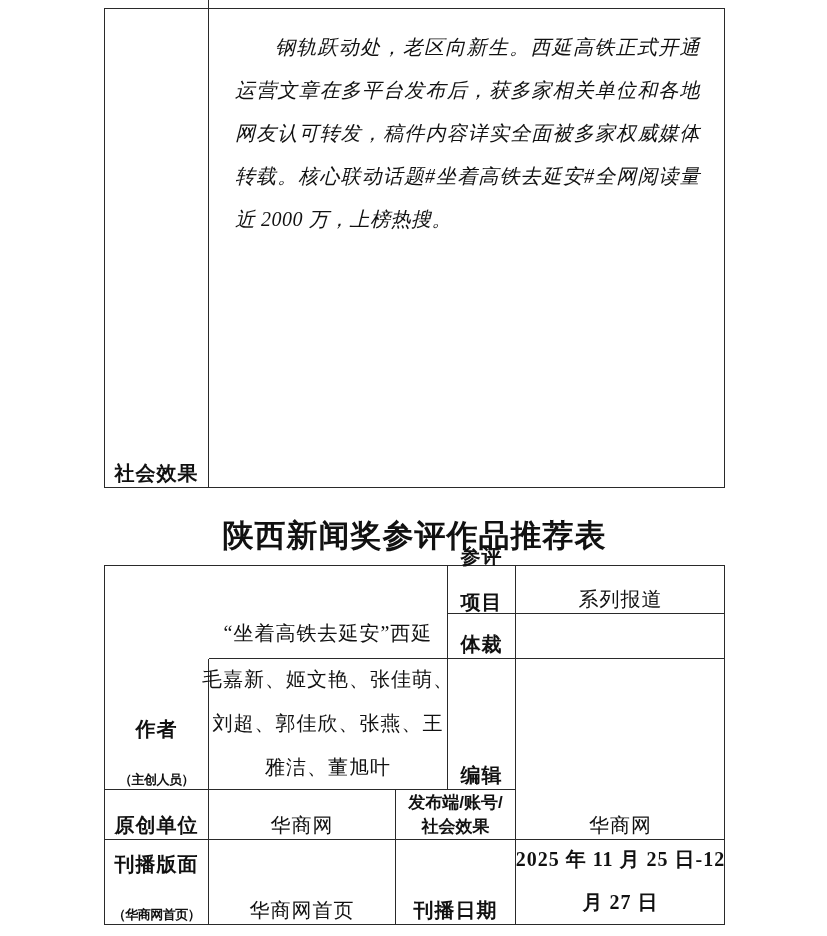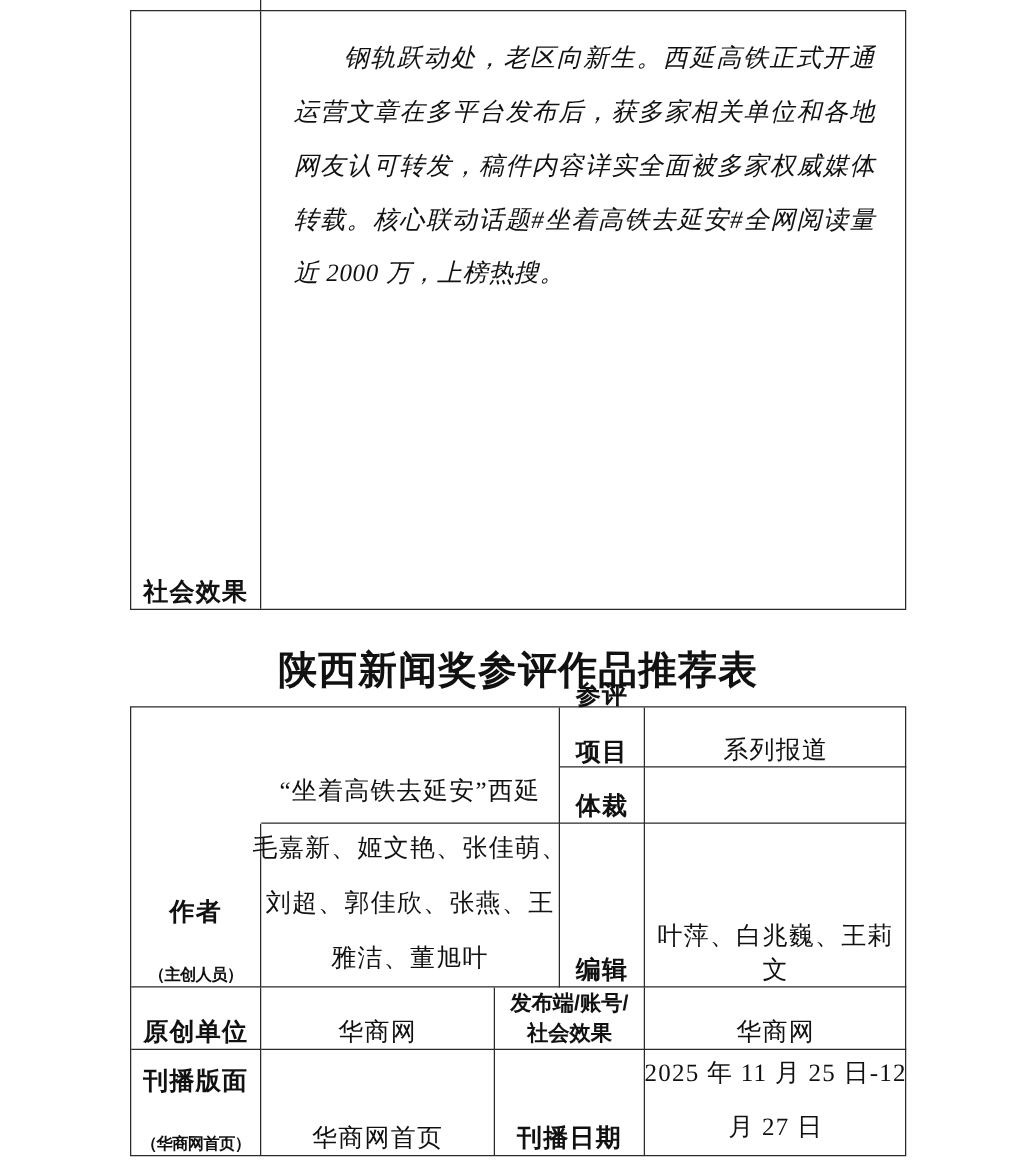--- a/index.html
+++ b/index.html
@@ -47,21 +47,21 @@
   .cB4{left:411px;top:93px;width:209px;height:131px;}
   
   .cC1{left:0;top:224px;width:104px;height:50px;}
   .cC2{left:104px;top:224px;width:187px;height:50px;}
   .cC3{left:291px;top:224px;width:120px;height:50px;}
   .cC4{left:411px;top:224px;width:209px;height:50px;}
   
   .cD1{left:0;top:274px;width:104px;height:84px;}
   .cD2{left:104px;top:274px;width:187px;height:84px;}
   .cD3{left:291px;top:274px;width:120px;height:84px;}
-  .cD4{left:411px;top:274px;width:209px;height:84px;line-height:43px;}
+  .cD4{left:411px;top:274px;width:209px;height:84px;line-height:43px;font-weight:bold;}
 </style>
 </head>
 <body>
 
 <div class="page">
 
   <div class="stub"></div>
 
   <div class="t1">
     <div class="cell br t1-label">
@@ -98,23 +98,20 @@
       <span class="sub">（主创人员）</span>
     </div>
     <div class="cell br bb cB2 val">
       <div class="vline">毛嘉新、姬文艳、张佳萌、</div>
       <div class="vline">刘超、郭佳欣、张燕、王</div>
       <div class="vline">雅洁、董旭叶</div>
     </div>
     <div class="cell br bb cB3 lab">
       <span>编辑</span>
     </div>
-    <div class="cell bb cB4 val">
-      <span>叶萍、白兆巍、王莉文</span>
-    </div>
 
     <div class="cell br bb cC1 lab">
       <span>原创单位</span>
     </div>
     <div class="cell br bb cC2 val">
       <span>华商网</span>
     </div>
     <div class="cell br bb cC3">
       <div class="lab-sm">发布端/账号/</div>
       <div class="lab-sm">社会效果</div>

